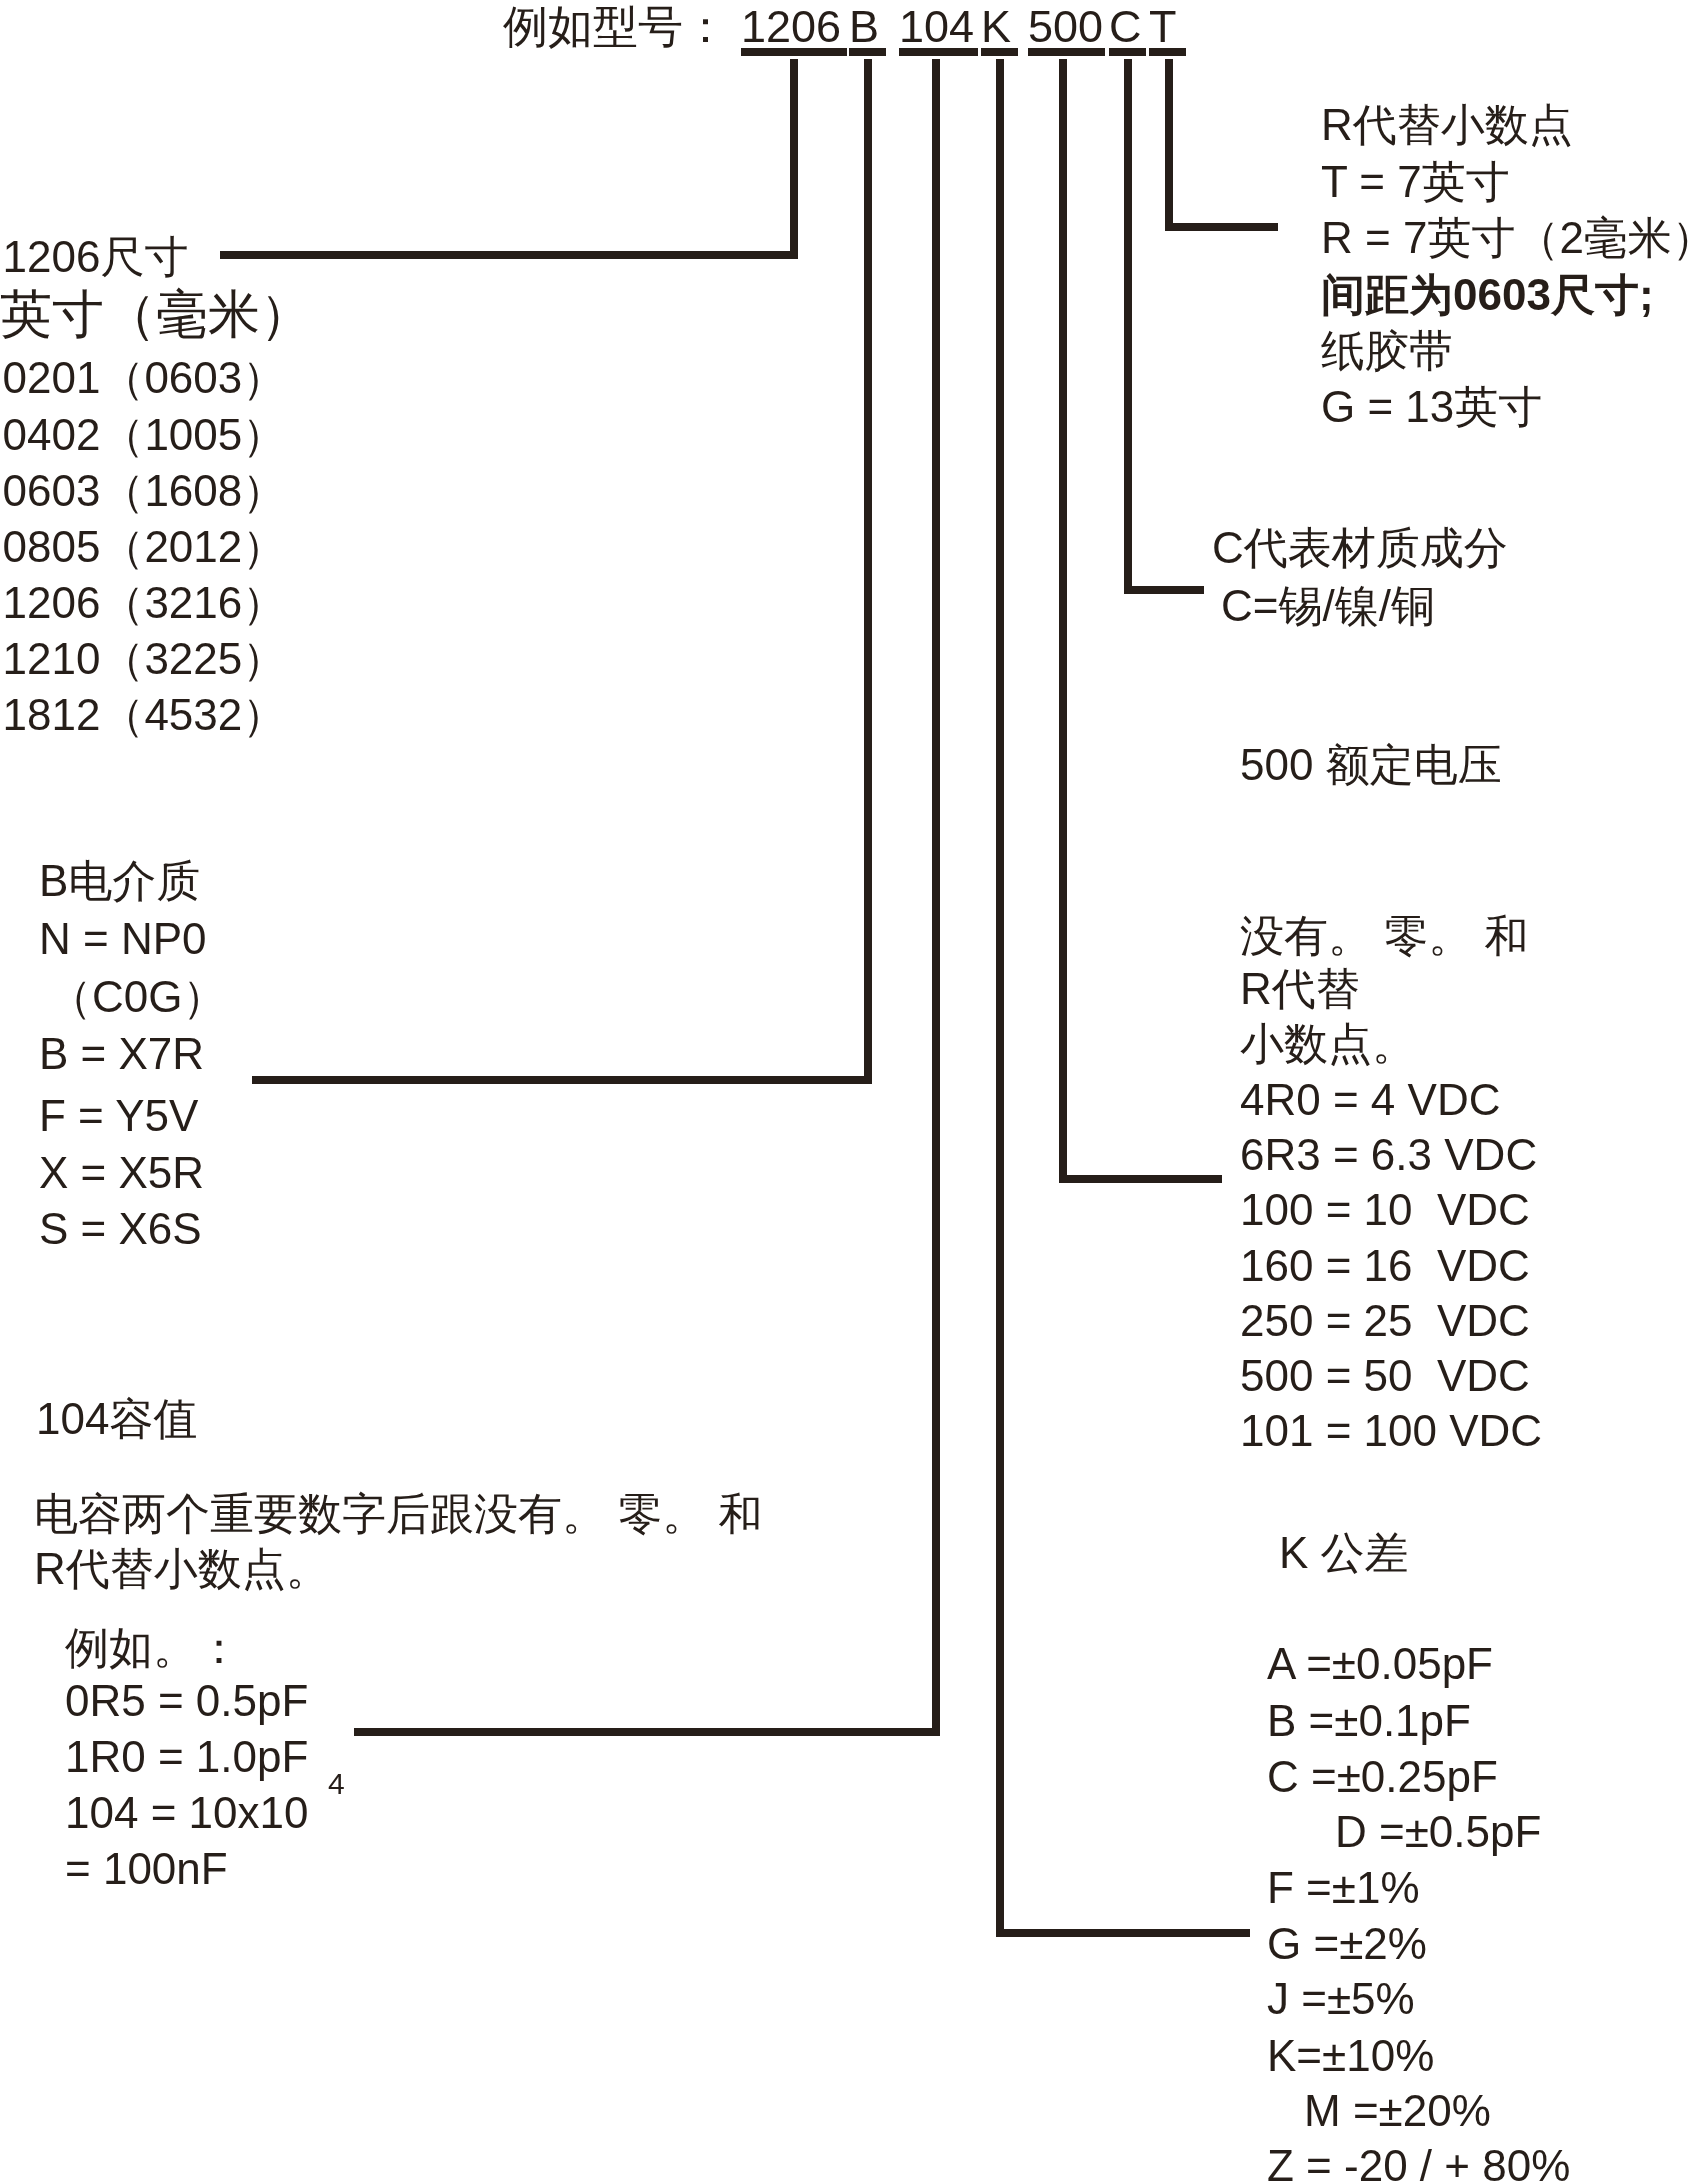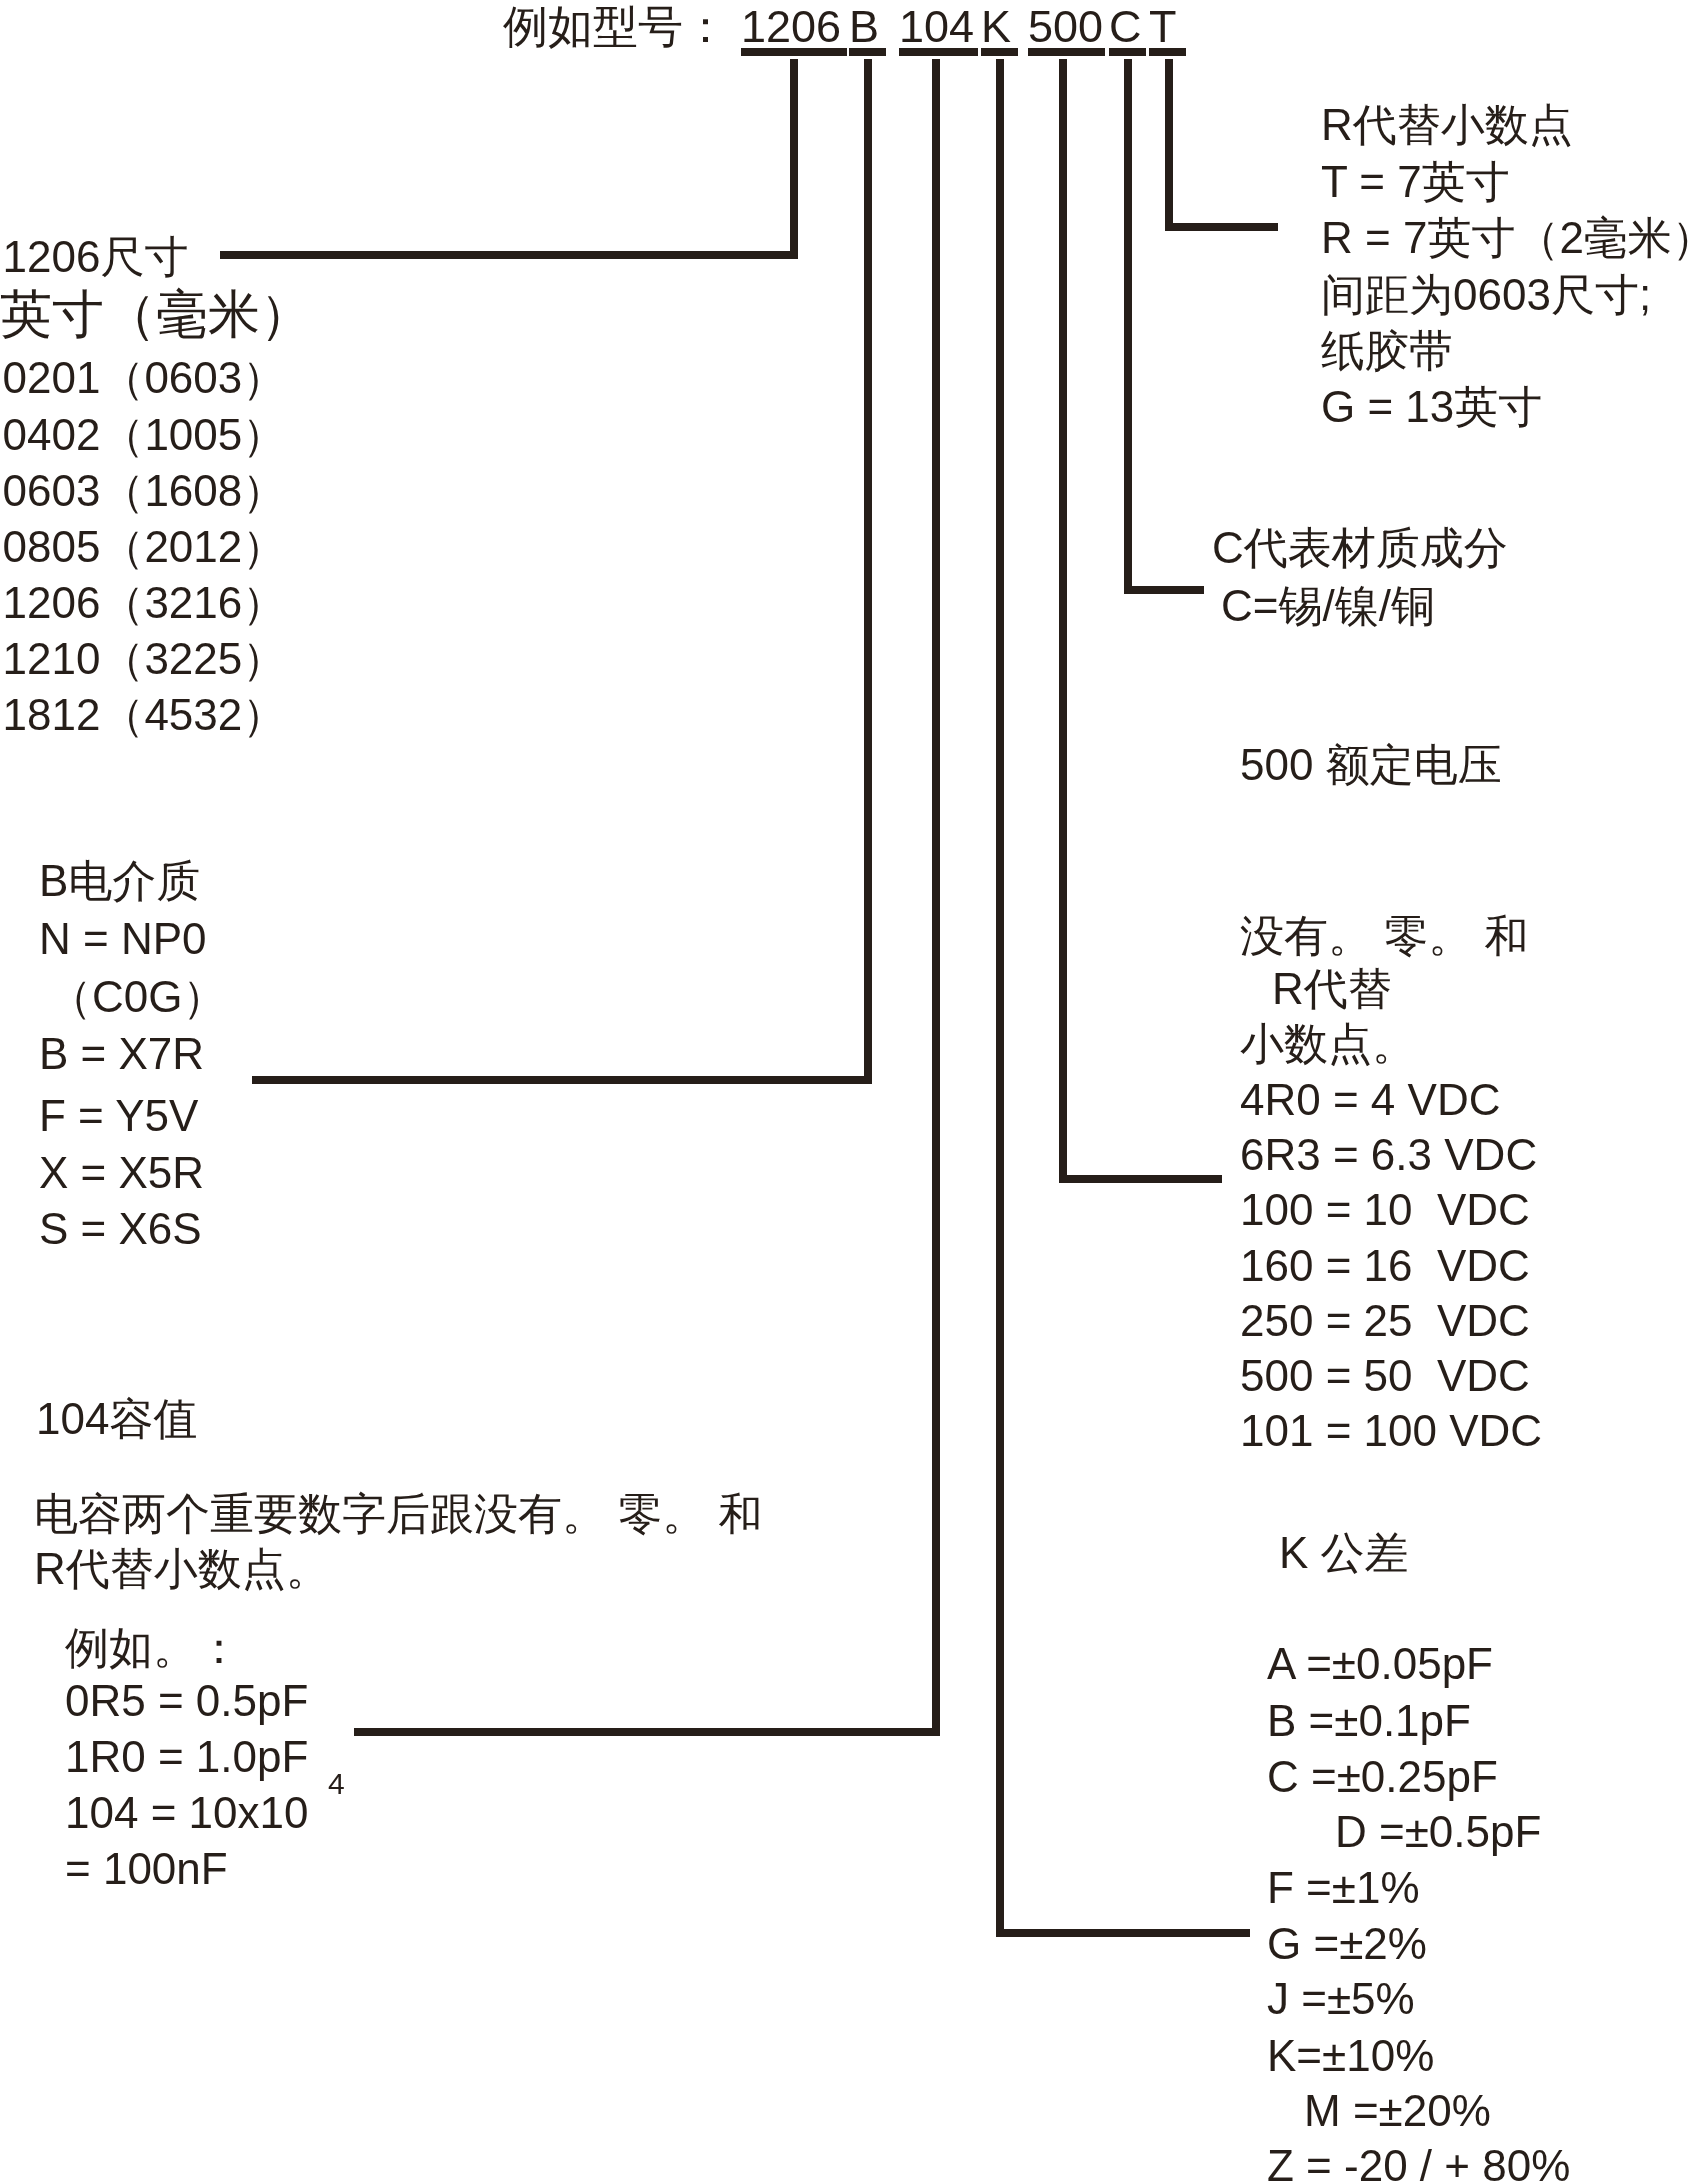--- a/index.html
+++ b/index.html
@@ -94,30 +94,30 @@
   <div class="txt" style="left:65px; top:1624px;">例如。：</div>
   <div class="txt" style="left:65px; top:1677px;">0R5 = 0.5pF</div>
   <div class="txt" style="left:65px; top:1733px;">1R0 = 1.0pF</div>
   <div class="txt" style="left:65px; top:1789px;">104 = 10x10</div>
   <div class="txt sup" style="left:328px; top:1768px;">4</div>
   <div class="txt" style="left:65px; top:1845px;">= 100nF</div>
 
   <div class="txt" style="left:1321px; top:101px;">R代替小数点</div>
   <div class="txt" style="left:1321px; top:158px;">T = 7英寸</div>
   <div class="txt" style="left:1321px; top:214px;">R = 7英寸（2毫米）</div>
-  <div class="txt" style="left:1321px; top:271px;">间距为0603尺寸;</div>
+  <div class="txt" style="left:1321px; top:271px;font-weight:bold;">间距为0603尺寸;</div>
   <div class="txt" style="left:1321px; top:327px;">纸胶带</div>
   <div class="txt" style="left:1321px; top:383px;">G = 13英寸</div>
 
   <div class="txt" style="left:1212px; top:524px;">C代表材质成分</div>
   <div class="txt" style="left:1221px; top:582px;">C=锡/镍/铜</div>
 
   <div class="txt" style="left:1240px; top:741px;">500 额定电压</div>
   <div class="txt" style="left:1240px; top:912px;">没有。 零。 和</div>
-  <div class="txt" style="left:1240px; top:965px;margin-left:32px;">R代替</div>
+  <div class="txt" style="left:1240px; top:965px;">R代替</div>
   <div class="txt" style="left:1240px; top:1020px;">小数点。</div>
   <div class="txt" style="left:1240px; top:1076px;">4R0 = 4 VDC</div>
   <div class="txt" style="left:1240px; top:1131px;">6R3 = 6.3 VDC</div>
   <div class="txt" style="left:1240px; top:1186px;">100 = 10  VDC</div>
   <div class="txt" style="left:1240px; top:1242px;">160 = 16  VDC</div>
   <div class="txt" style="left:1240px; top:1297px;">250 = 25  VDC</div>
   <div class="txt" style="left:1240px; top:1352px;">500 = 50  VDC</div>
   <div class="txt" style="left:1240px; top:1407px;">101 = 100 VDC</div>
 
   <div class="txt" style="left:1279px; top:1529px;">K 公差</div>

